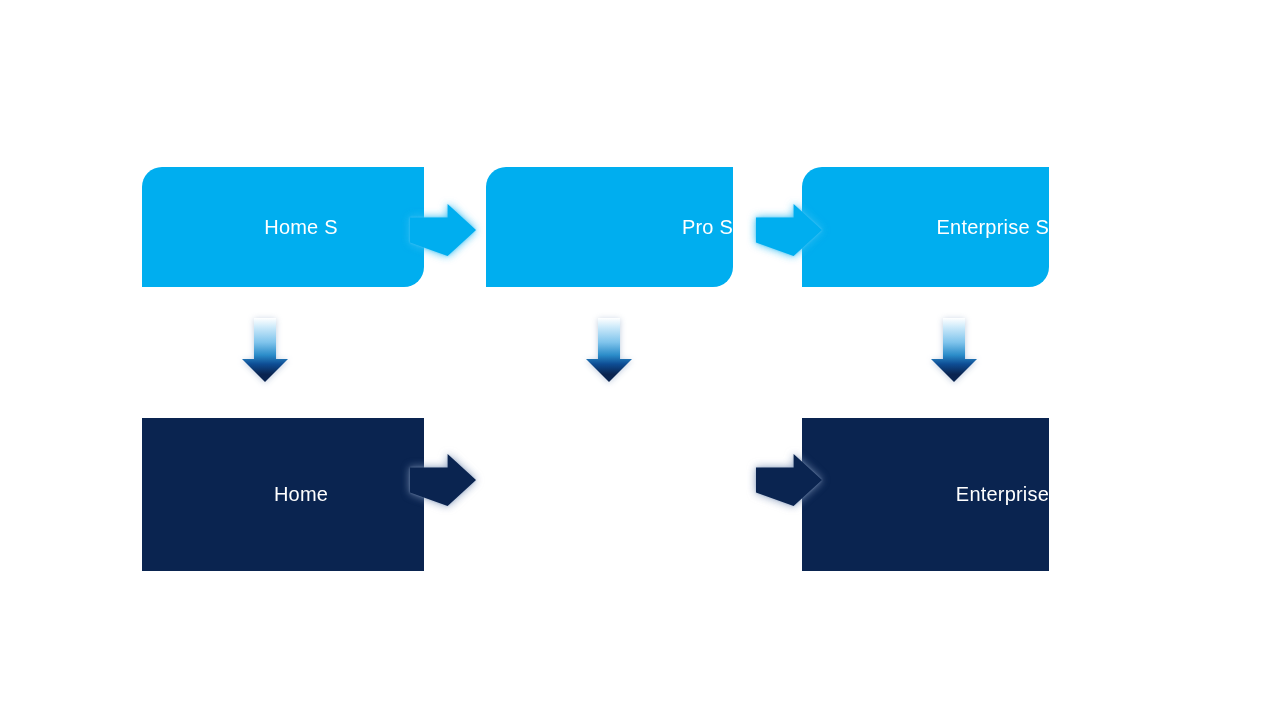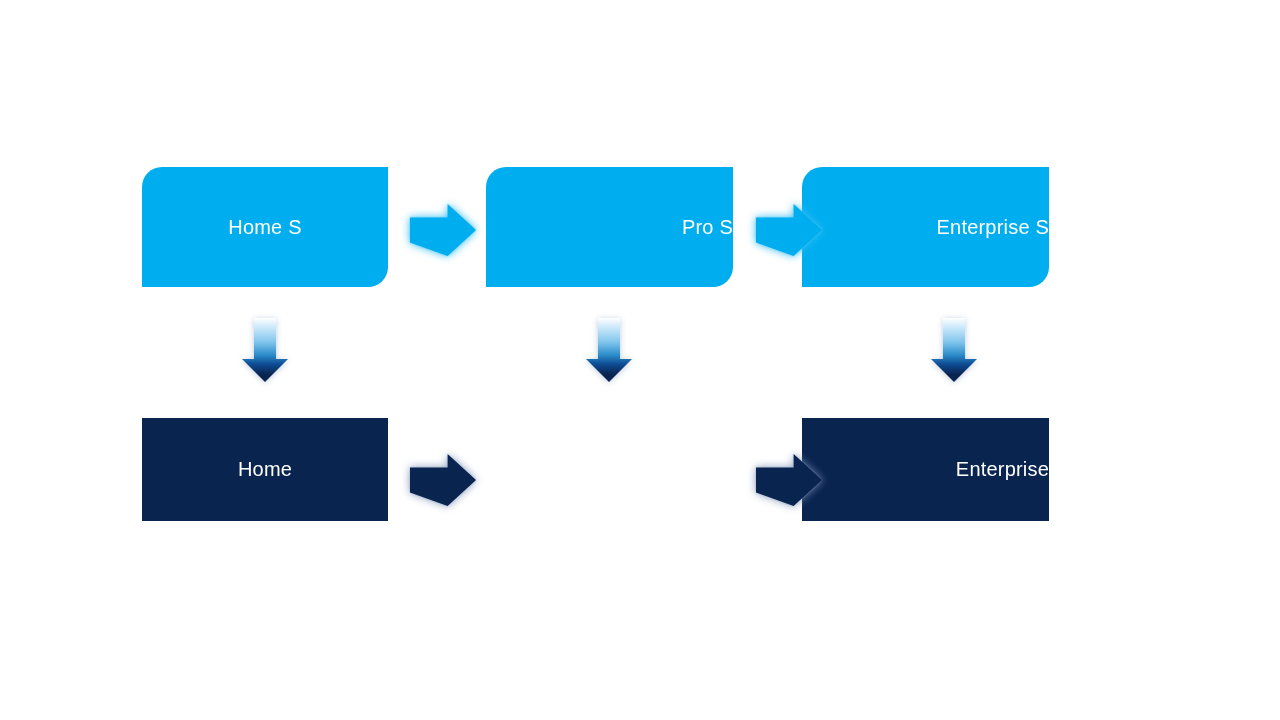--- a/index.html
+++ b/index.html
@@ -27,23 +27,23 @@
   }
   .node.top-row {
     background: var(--accent-blue, #00AEEF);
     border-radius: 20px 0 20px 0;
     top: 167px;
     height: 120px;
   }
   .node.bottom-row {
     background: var(--navy, #0A2450);
     top: 418px;
-    height: 103px;
+    height: 153px;
   }
-  .col1 { left: 142px; width: 246px; }
+  .col1 { left: 142px; width: 246px; padding-left: 36px; }
   .col2 { left: 486px; width: 247px; justify-content: flex-end; }
   .col3 { left: 802px; width: 247px; justify-content: flex-end; }
 
   
   .harrow {
     position: absolute;
     width: 66px;
     height: 52px;
   }
   .harrow .shape {

